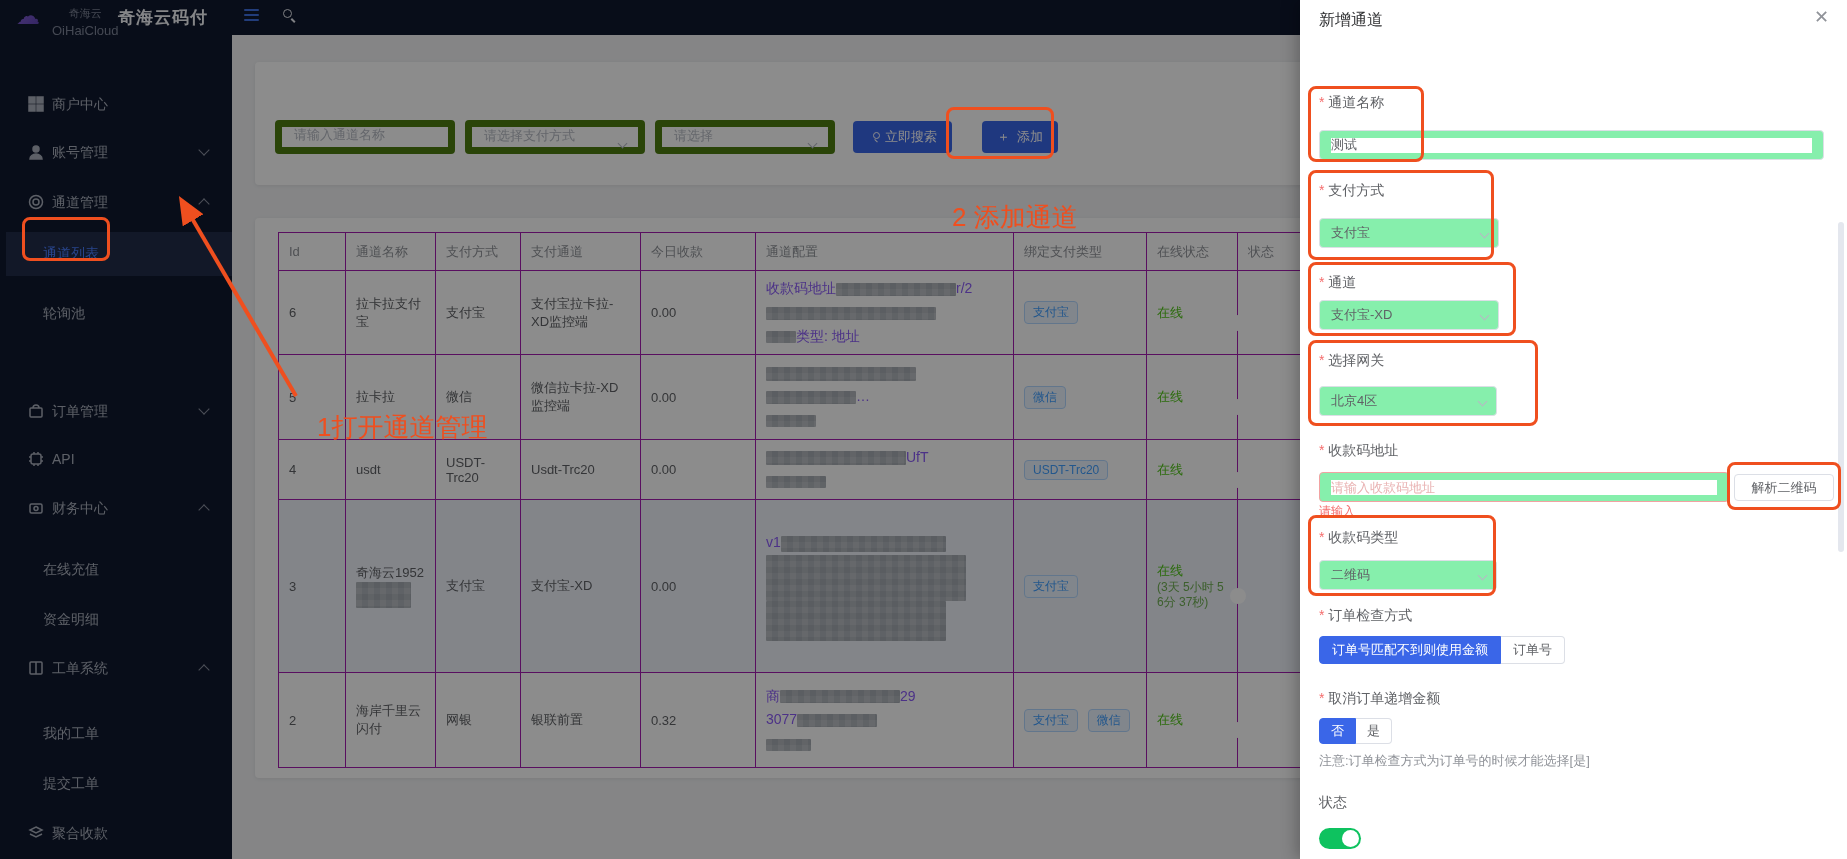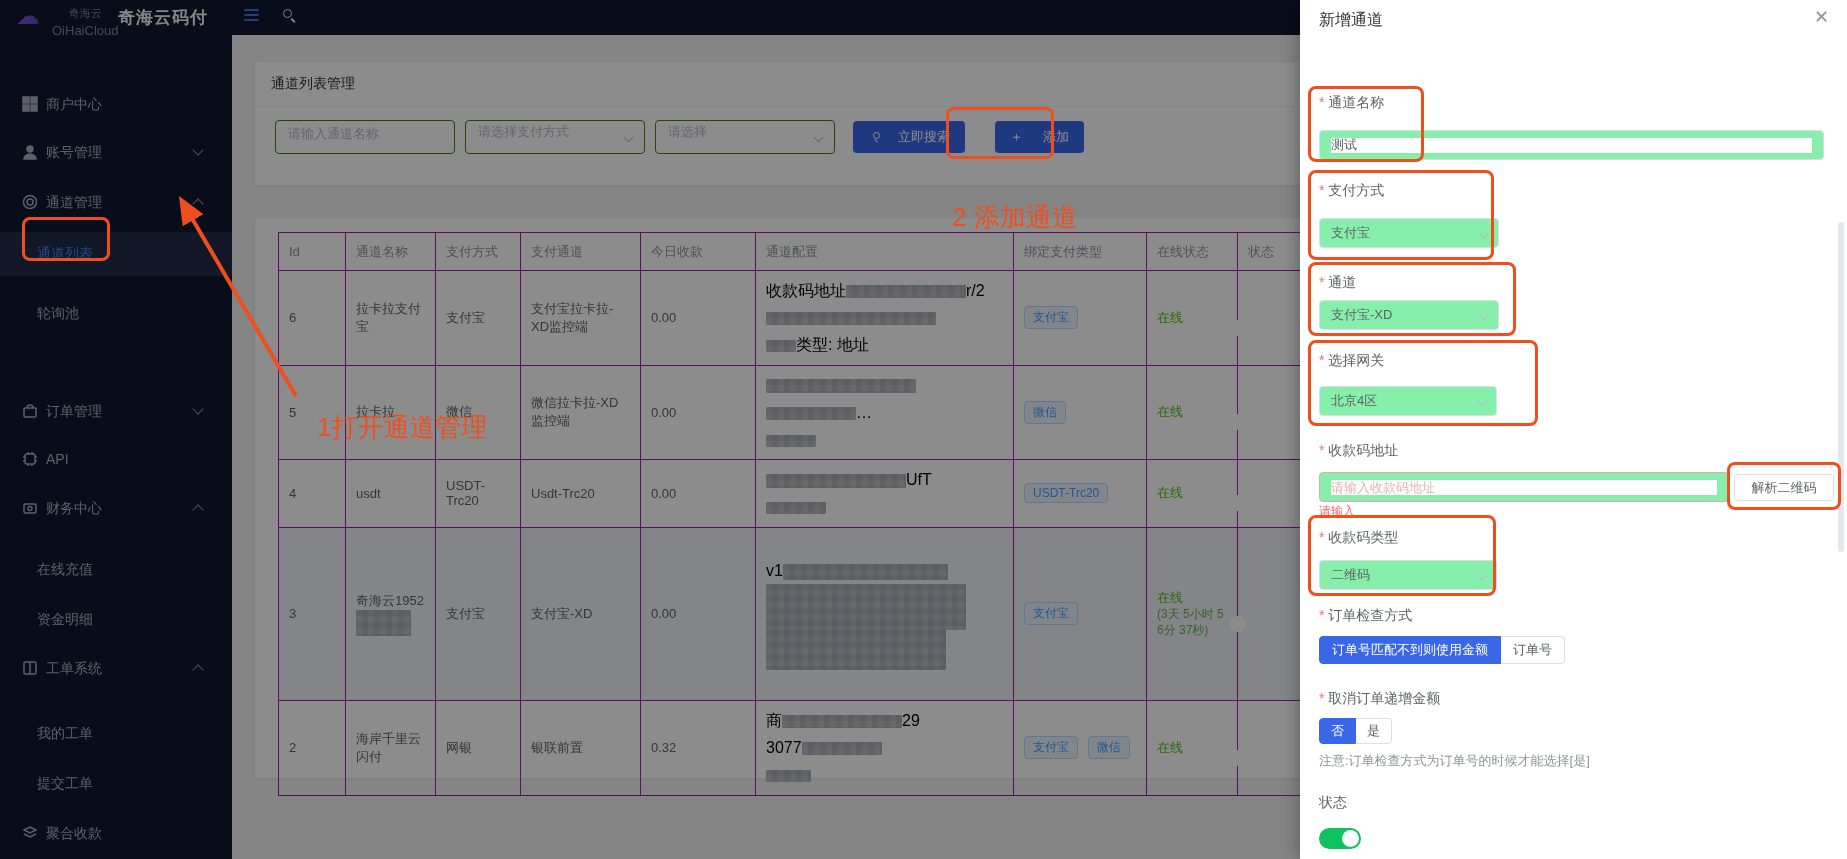--- a/index.html
+++ b/index.html
@@ -15,47 +15,47 @@
   .brand-stack .b2 { font-size:13px; }
   .app-title { position:absolute; left:118px; top:6px; color:#f2f4f8; font-size:17px; font-weight:bold; letter-spacing:1px; }
   .hamburger { position:absolute; left:244px; top:9px; width:15px; height:13px; cursor:pointer; }
   .hamburger i { display:block; height:2px; background:#3f6fe0; margin-bottom:3px; border-radius:1px; }
   .search-glass { position:absolute; left:283px; top:9px; width:14px; height:14px; }
   .search-glass .c { position:absolute; left:0; top:0; width:9px; height:9px; border:1.5px solid #e8eaf0; border-radius:50%; }
   .search-glass .h { position:absolute; left:9px; top:9px; width:5px; height:1.5px; background:#e8eaf0; transform:rotate(45deg); transform-origin:0 0; }
 
   
   .sidebar { position:absolute; left:0; top:35px; width:232px; height:824px; background:#10192e; z-index:1; }
-  .s-item { position:absolute; left:0; width:232px; height:28px; color:#a9afbc; font-size:14px; cursor:pointer; }
+  .s-item { position:absolute; left:6px; width:232px; height:28px; color:#a9afbc; font-size:14px; cursor:pointer; }
   .s-item .ic { position:absolute; left:22px; top:5px; width:16px; height:16px; color:#a9afbc; }
   .s-item .lbl { position:absolute; left:46px; top:5px; }
   .s-item.sub .lbl { left:37px; }
   .s-item .chev { position:absolute; right:30px; top:10px; width:8px; height:8px; border-right:1.6px solid #8a90a0; border-bottom:1.6px solid #8a90a0; }
   .chev.down { transform:rotate(45deg); top:7px; }
   .chev.up { transform:rotate(-135deg); top:11px; }
   .s-item.active { background:#222d4a; height:44px; }
   .s-item.active .lbl { color:#4a7dff; top:13px; }
   .si1{top:56px}.si2{top:104px}.si3{top:154px}.si4{top:197px}.si5{top:265px}.si6{top:313px}
   .si7{top:363px}.si8{top:411px}.si9{top:460px}.si10{top:521px}.si11{top:571px}.si12{top:620px}
   .si13{top:685px}.si14{top:735px}.si15{top:785px}
   .mini-svg { width:16px; height:16px; stroke:#a9afbc; fill:none; stroke-width:1.5; }
 
   
   .main { position:absolute; left:232px; top:35px; width:1615px; height:824px; background:#f2f3f5; z-index:1; }
   .card { position:absolute; left:23px; background:#fff; border-radius:4px; box-shadow:0 1px 4px rgba(0,0,0,.08); }
   .card1 { top:27px; width:1560px; height:123px; }
   .card1 .ctitle { padding:13px 16px; font-size:14px; color:#303133; border-bottom:1px solid #eef0f4; }
   .filters { position:absolute; left:20px; top:58px; display:flex; align-items:center; gap:10px; }
-  .f-input, .f-select { width:180px; height:34px; border:1px solid #4d7c0f; border-radius:4px; background:#fff;
-    font-size:13px; color:#606266; padding:12px 12px; position:relative; display:flex; align-items:flex-end; }
+  .f-input, .f-select { width:180px; height:34px; border:7px solid #4d7c0f; border-radius:4px; background:#fff;
+    font-size:13px; color:#606266; padding:0 12px; position:relative; display:flex; align-items:flex-start; }
   .f-input input { border:none; outline:none; width:100%; font-size:13px; color:#606266; background:transparent; }
   .f-input input::placeholder, .ph { color:#b6bac3; }
   .f-select .chev2 { position:absolute; right:12px; top:13px; width:7px; height:7px; border-right:1.4px solid #b6bac3; border-bottom:1.4px solid #b6bac3; transform:rotate(45deg); }
   .btn { height:32px; border:none; border-radius:4px; font-size:13px; color:#fff; background:#3a66e8;
-    display:inline-flex; align-items:center; justify-content:center; padding:0 15px; cursor:pointer; gap:20px; }
+    display:inline-flex; align-items:center; justify-content:center; padding:0 15px; cursor:pointer; gap:7px; }
   .btn .glass { width:10px; height:10px; position:relative; }
   .btn .glass .c { position:absolute; width:7px; height:7px; border:1.4px solid #fff; border-radius:50%; }
   .btn .glass .h { position:absolute; left:7px; top:7px; width:4px; height:1.4px; background:#fff; transform:rotate(45deg); transform-origin:0 0; }
   .btn-add { margin-left:20px; }
 
   
   .card2 { top:183px; width:1560px; height:560px; padding:14px 0 0 23px; }
   table { border-collapse:collapse; table-layout:fixed; font-size:13px; color:#606266; }
   th, td { border:1px solid #a21caf; padding:6px 10px; text-align:left; vertical-align:middle; font-weight:normal; }
   th { color:#909399; background:#fff; height:38px; }
@@ -64,21 +64,21 @@
   tr.r6{height:82px} tr.r5{height:81px} tr.r4{height:59px} tr.r3{height:173px; background:#eef2fa;} tr.r2{height:95px}
   .tag { display:inline-block; border:1px solid #b3d8ff; background:#ecf5ff; color:#409eff; font-size:12px;
     padding:2px 8px; border-radius:4px; margin-right:6px; }
   .online { color:#52c41a; font-size:13px; }
   .online small { display:block; font-size:12px; color:#6fae52; line-height:1.3; }
   .toggle { width:40px; height:20px; border-radius:10px; background:#13ce66; position:relative; cursor:pointer; }
   .toggle::after { content:""; position:absolute; right:2px; top:2px; width:16px; height:16px; border-radius:50%; background:#fff; }
   .mosaic { display:inline-block; vertical-align:middle; border-radius:1px;
     background-image:linear-gradient(90deg,#d2d4d8 50%,#c3c6cb 50%),linear-gradient(#cfd2d6 50%,#dcdee2 50%);
     background-blend-mode:multiply; background-size:12px 12px; opacity:.9; }
-  .conf { font-size:16px; color:#000000; line-height:1.7; }
+  .conf { font-size:14px; color:#8b5cf6; line-height:1.7; }
 
   
   .overlay { position:absolute; inset:0; background:rgba(0,0,0,.45); z-index:10; }
 
   
   .drawer { position:absolute; left:1300px; top:0; width:547px; height:859px; background:#fff; z-index:20;
     box-shadow:-4px 0 14px rgba(0,0,0,.25); }
   .d-title { position:absolute; left:19px; top:10px; font-size:16px; color:#303133; }
   .d-close { position:absolute; right:18px; top:8px; font-size:18px; color:#909399; cursor:pointer; line-height:1; }
   .d-label { position:absolute; left:19px; font-size:14px; color:#606266; }
@@ -211,21 +211,20 @@
     <svg class="ic mini-svg" viewBox="0 0 16 16">
         <path d="M8 2 14 5 8 8 2 5z"></path>
         <path d="M2 9 8 12 14 9"></path>
       </svg>
     <span class="lbl">聚合收款</span>
   </div>
 </aside>
 
 <main class="main">
   <section class="card card1">
-    <div class="ctitle">通道列表管理</div>
     <div class="filters">
       <div class="f-input">
         <input placeholder="请输入通道名称" style="">
       </div>
       <div class="f-select">
         <span class="ph">请选择支付方式</span>
         <span class="chev2"></span>
       </div>
       <div class="f-select">
         <span class="ph">请选择</span>

